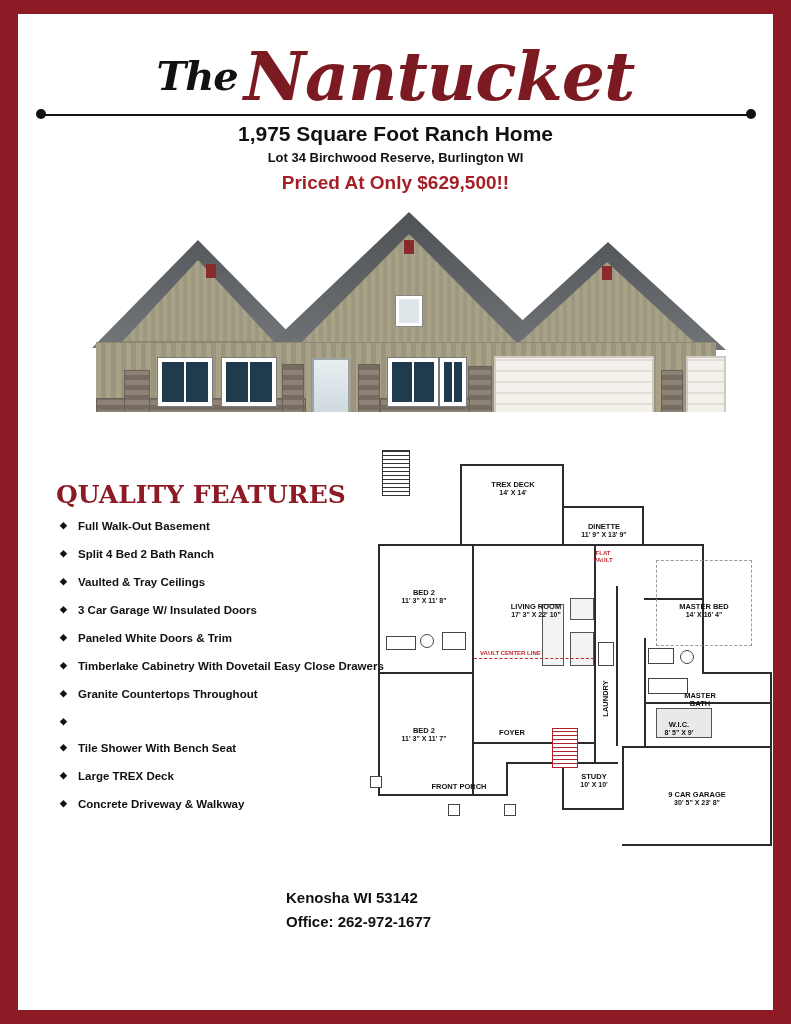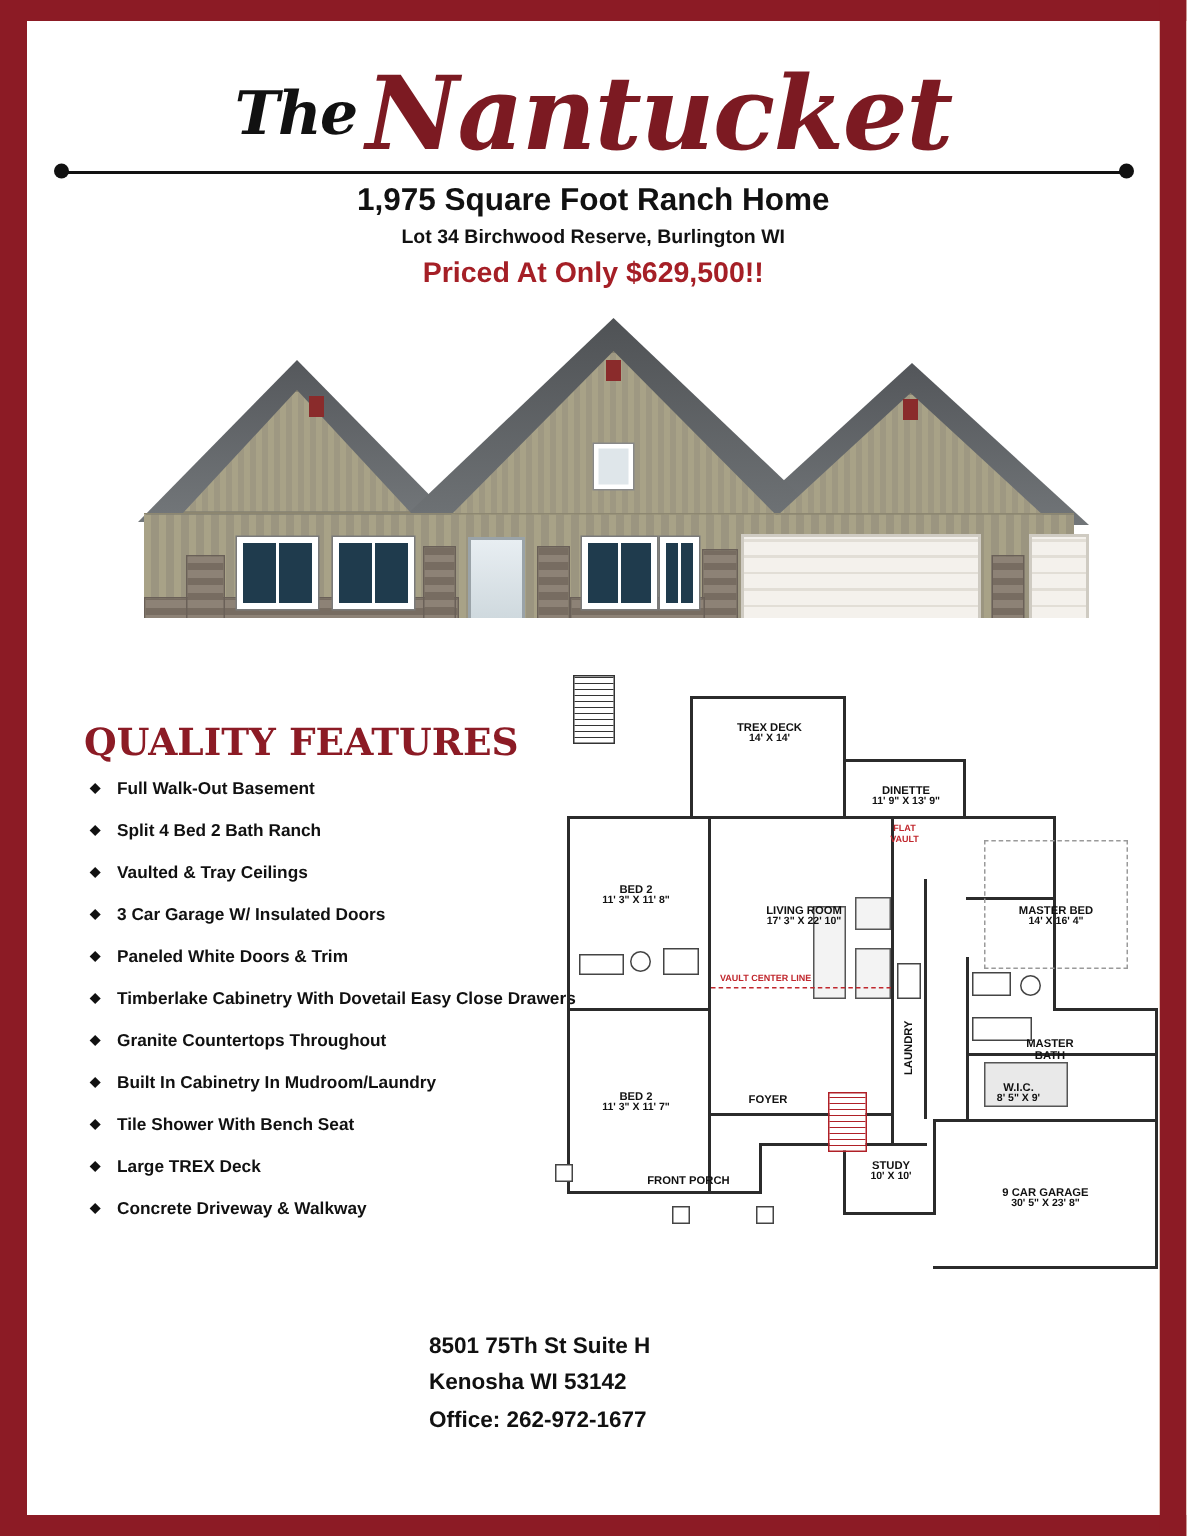--- a/index.html
+++ b/index.html
@@ -8,21 +8,21 @@
     height: 1024px;
     background: #ffffff;
     font-family: "Liberation Sans", sans-serif;
     overflow: hidden;
     position: relative;
   }
   .page {
     position: absolute;
     top: 0; left: 0;
     width: 791px; height: 1024px;
-    background: #fef9c3;
+    background: #c4b5fd;
   }
   
   .border-left, .border-right {
     position: absolute;
     top: 0;
     width: 18px;
     height: 1024px;
     background: #8c1b25;
   }
   .border-left { left: 0; }
@@ -441,21 +441,20 @@
       <div class="qf-item">
         <span class="qf-bullet">◆</span>
         <span>Timberlake Cabinetry With Dovetail Easy Close Drawers</span>
       </div>
       <div class="qf-item">
         <span class="qf-bullet">◆</span>
         <span>Granite Countertops Throughout</span>
       </div>
       <div class="qf-item">
         <span class="qf-bullet">◆</span>
-        <span>Built In Cabinetry In Mudroom/Laundry</span>
       </div>
       <div class="qf-item">
         <span class="qf-bullet">◆</span>
         <span>Tile Shower With Bench Seat</span>
       </div>
       <div class="qf-item">
         <span class="qf-bullet">◆</span>
         <span>Large TREX Deck</span>
       </div>
       <div class="qf-item">
@@ -584,20 +583,19 @@
         <div>9 CAR GARAGE</div>
         <div class="dim">30' 5" X 23' 8"</div>
       </div>
 
       <div class="vault-line" style="left:124px; top:204px;">VAULT CENTER LINE</div>
       <div class="pl" style="left:118px; top:212px; width:120px; height:0; border-top:1px dashed #c0272d;"></div>
     </div>
 
 
     <div class="addr">
-      <div>8501 75Th St Suite H</div>
       <div>Kenosha WI  53142</div>
       <div>Office: 262-972-1677</div>
     </div>
 
 
   </div>
 </div>
 
 </body></html>

